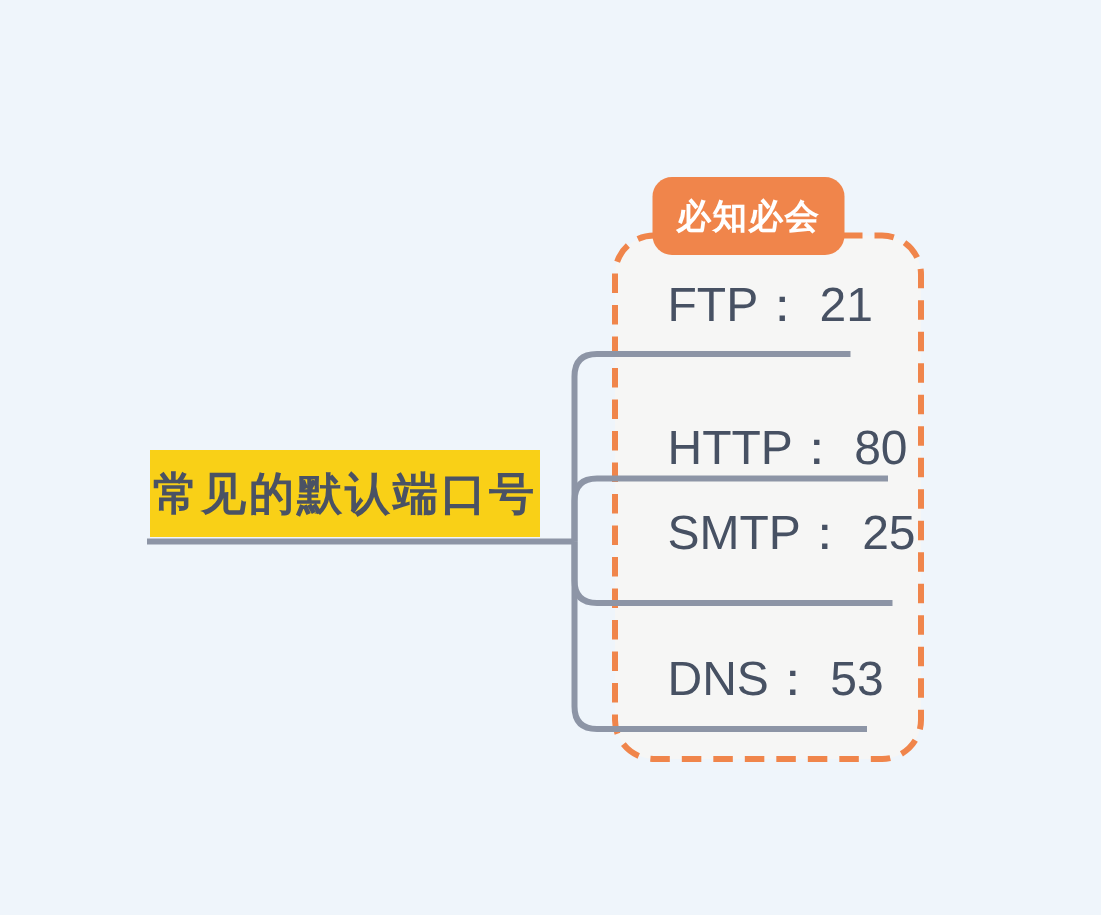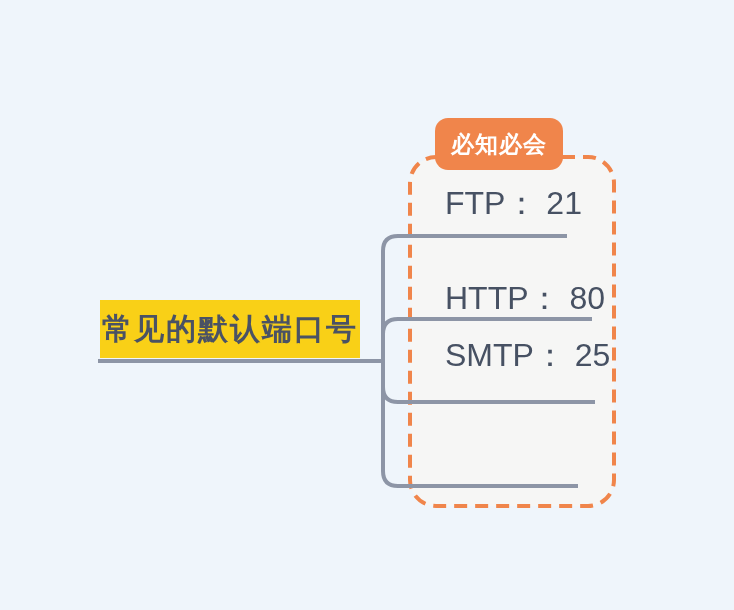--- a/index.html
+++ b/index.html
@@ -109,14 +109,17 @@
 
   <div class="item-topic item-ftp">
     <span>FTP： 21</span>
   </div>
   <div class="item-topic item-http">
     <span>HTTP： 80</span>
   </div>
   <div class="item-topic item-smtp">
     <span>SMTP： 25</span>
   </div>
+  <div class="item-topic item-dns">
+    <span>DNS： 53</span>
+  </div>
 
 </div>
 
 </body></html>

